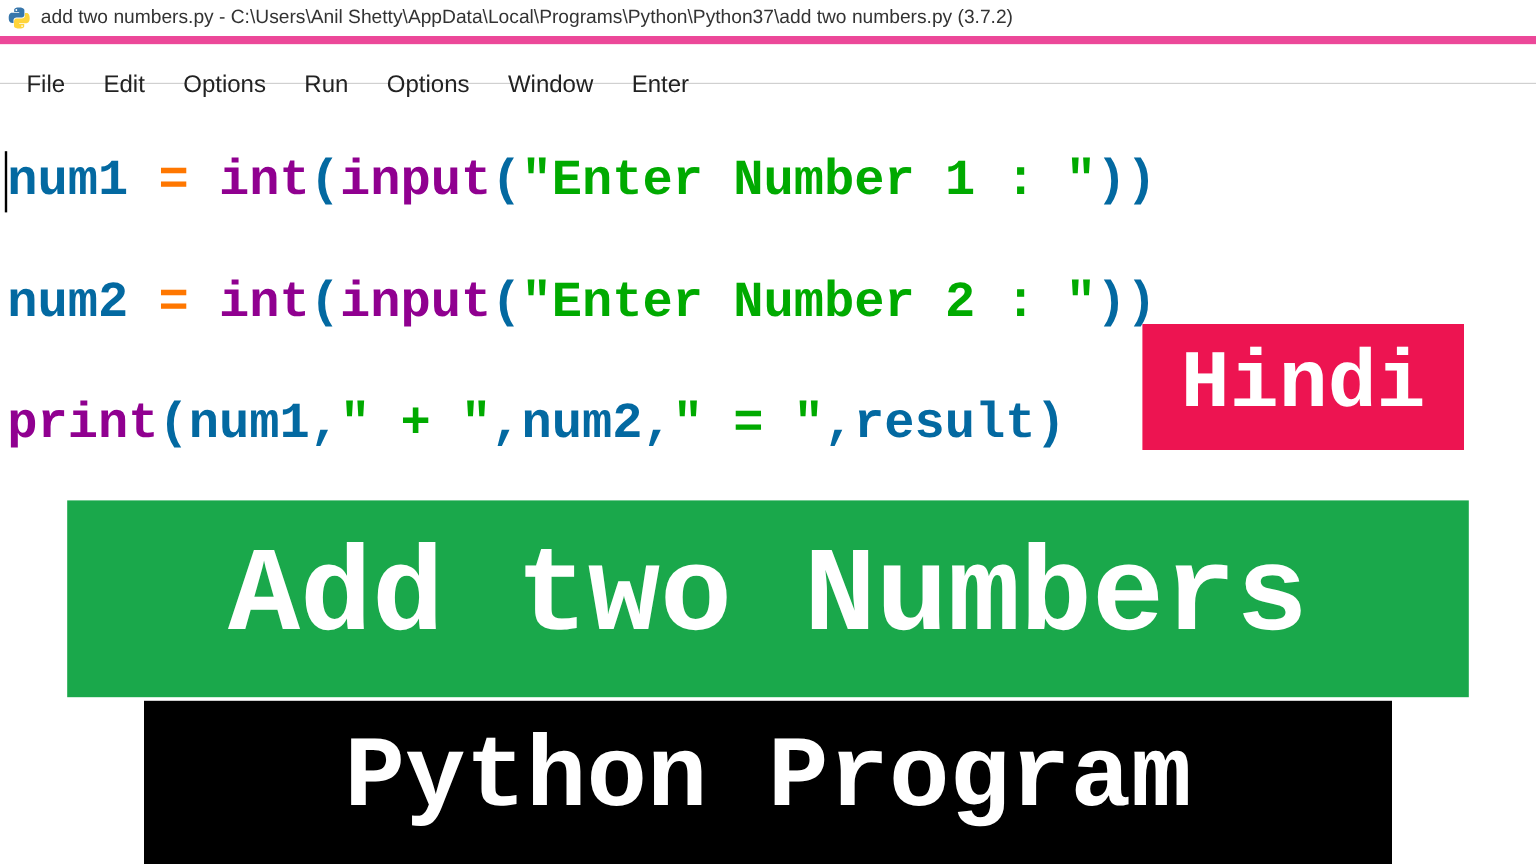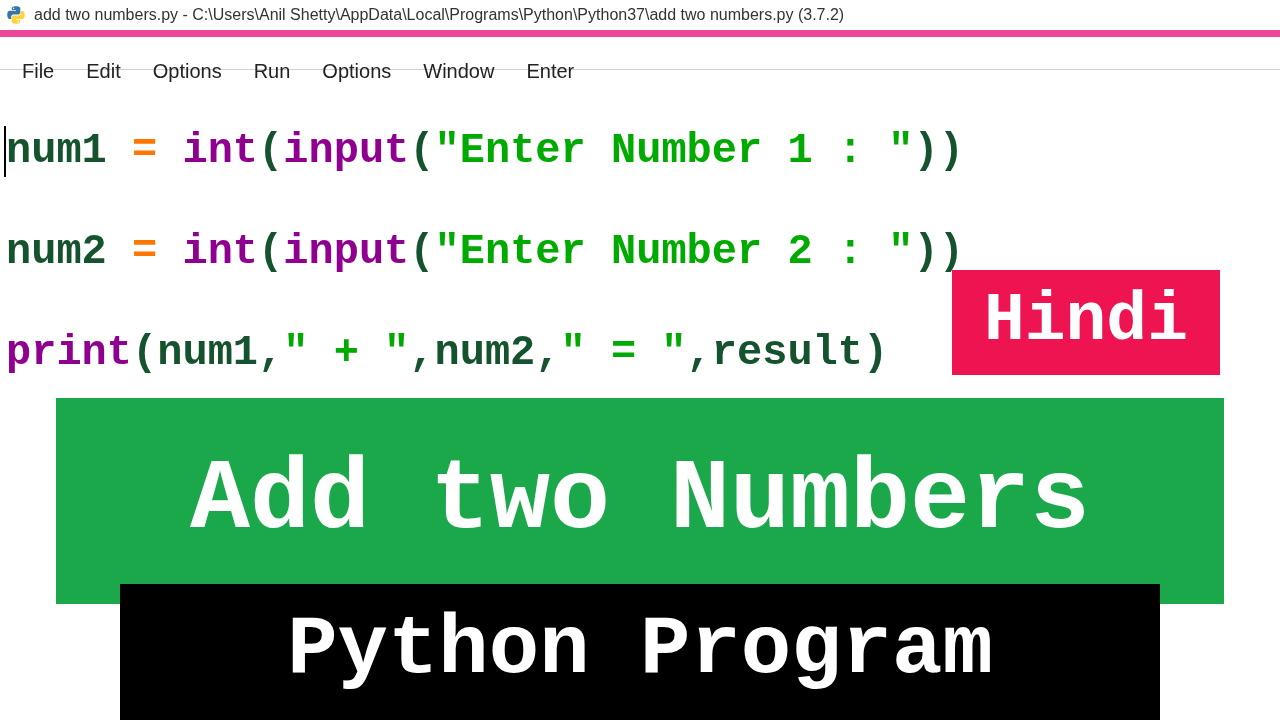--- a/index.html
+++ b/index.html
@@ -49,21 +49,21 @@
     }
     .code-area {
       padding: 6px;
       font-family: 'Courier New', monospace;
       font-size: 42px;
       font-weight: bold;
       line-height: 1.2;
       white-space: pre;
       color: #000;
     }
-    .tok-black { color: #14532d; }
+    .tok-black { color: #0369a1; }
     .tok-orange { color: #ff7700; }
     .tok-purple { color: #900090; margin-top: 34px; }
     .tok-green { color: #00aa00; }
     .cursor-line {
       border-left: 2px solid #000;
       padding-left: 0;
       margin-left: -2px;
     }
 
     .overlay-hindi {
@@ -72,30 +72,30 @@
       right: 60px;
       background: #ed1451;
       color: #fff;
       font-family: 'Courier New', monospace;
       font-weight: bold;
       font-size: 68px;
       padding: 12px 32px 16px 32px;
     }
     .overlay-title {
       position: absolute;
-      top: 398px;
+      top: 417px;
       left: 56px;
       right: 56px;
       background: #1aa84b;
       color: #fff;
       font-family: 'Courier New', monospace;
       font-weight: bold;
       font-size: 100px;
       line-height: 1.0;
-      padding: 53px 48px;
+      padding: 32px 48px;
       text-align: center;
     }
     .overlay-subtitle {
       position: absolute;
       bottom: 0;
       left: 120px;
       right: 120px;
       background: #000;
       color: #fff;
       font-family: 'Courier New', monospace;

